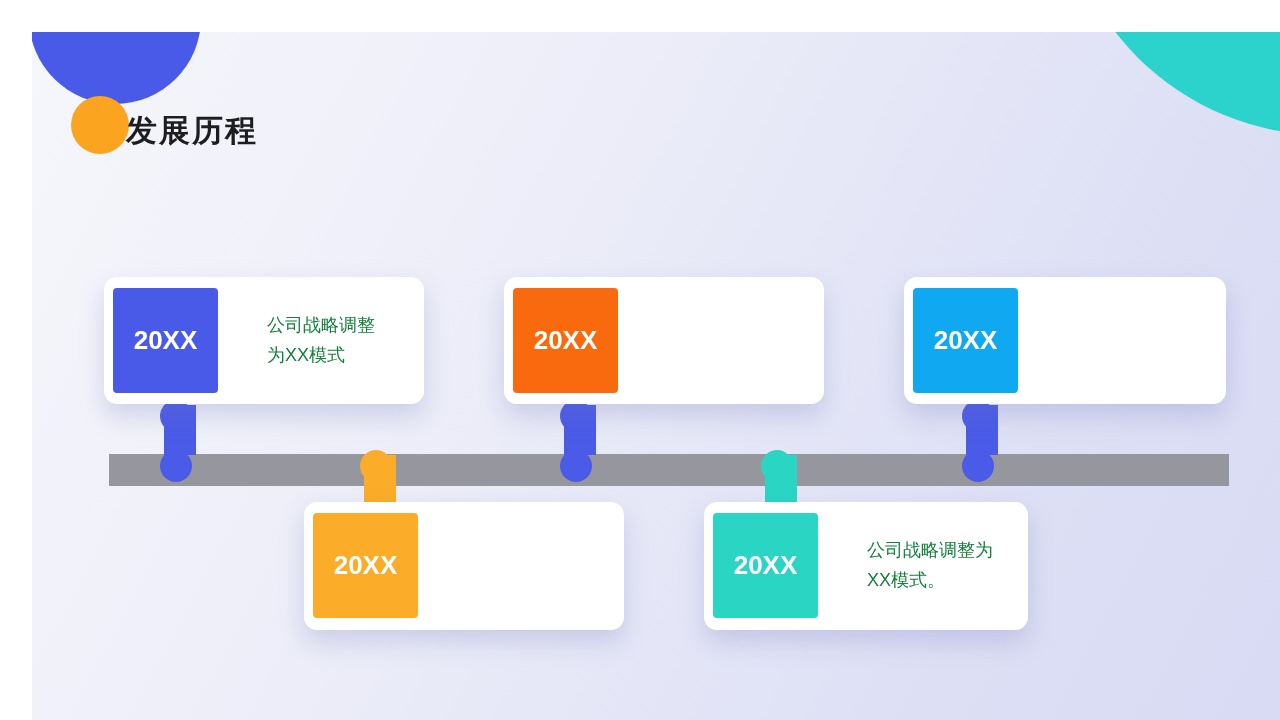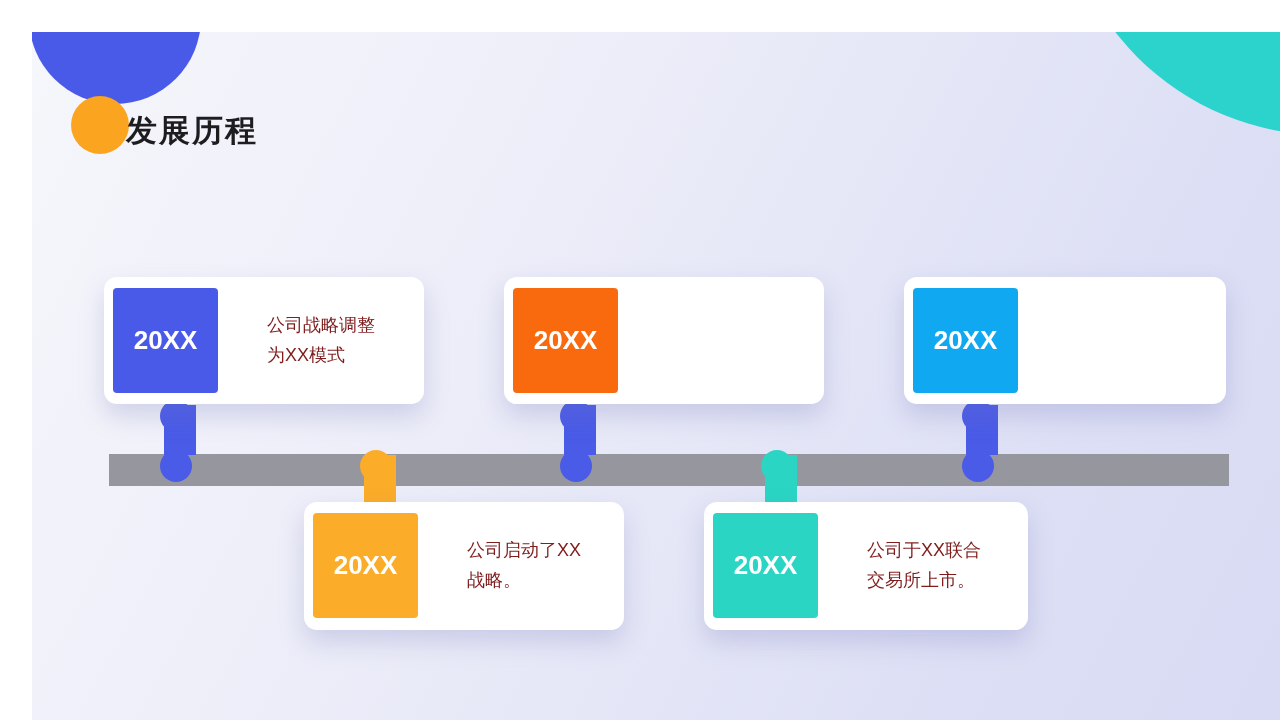--- a/index.html
+++ b/index.html
@@ -63,21 +63,21 @@
     justify-content: center;
     color: #FFFFFF;
     font-size: 26px;
     font-weight: 700;
   }
   .card-text {
     margin-left: 131px;
     width: 158px;
     font-size: 18px;
     line-height: 1.65;
-    color: #7f1d1d;
+    color: #15803d;
   }
   .card-text.wide { width: 188px; }
 
   .card-1 { left: 72px;  top: 245px; }
   .card-2 { left: 472px; top: 245px; }
   .card-3 { left: 872px; top: 245px; width: 322px; }
   .card-4 { left: 272px; top: 470px; height: 128px; }
   .card-5 { left: 672px; top: 470px; width: 324px; height: 128px; }
 
   .conn-1 { left: 132px; top: 373px; height: 50px; }
@@ -141,23 +141,22 @@
   <div class="card card-2">
     <div class="year-badge" style="background: rgb(249, 105, 14);">20XX</div>
   </div>
 
   <div class="card card-3">
     <div class="year-badge" style="background: rgb(16, 168, 240);">20XX</div>
   </div>
 
   <div class="card card-4">
     <div class="year-badge" style="background: rgb(251, 172, 40);">20XX</div>
-    <div class="card-text wide">公司启动了XX战略。</div>
   </div>
 
   <div class="card card-5">
     <div class="year-badge" style="background: rgb(43, 213, 196);">20XX</div>
-    <div class="card-text">公司于XX联合交易所上市。</div>
+    <div class="card-text">公司战略调整为XX模式。</div>
   </div>
 
   <div class="page-number">5</div>
 
 </div>
 
 </body></html>

